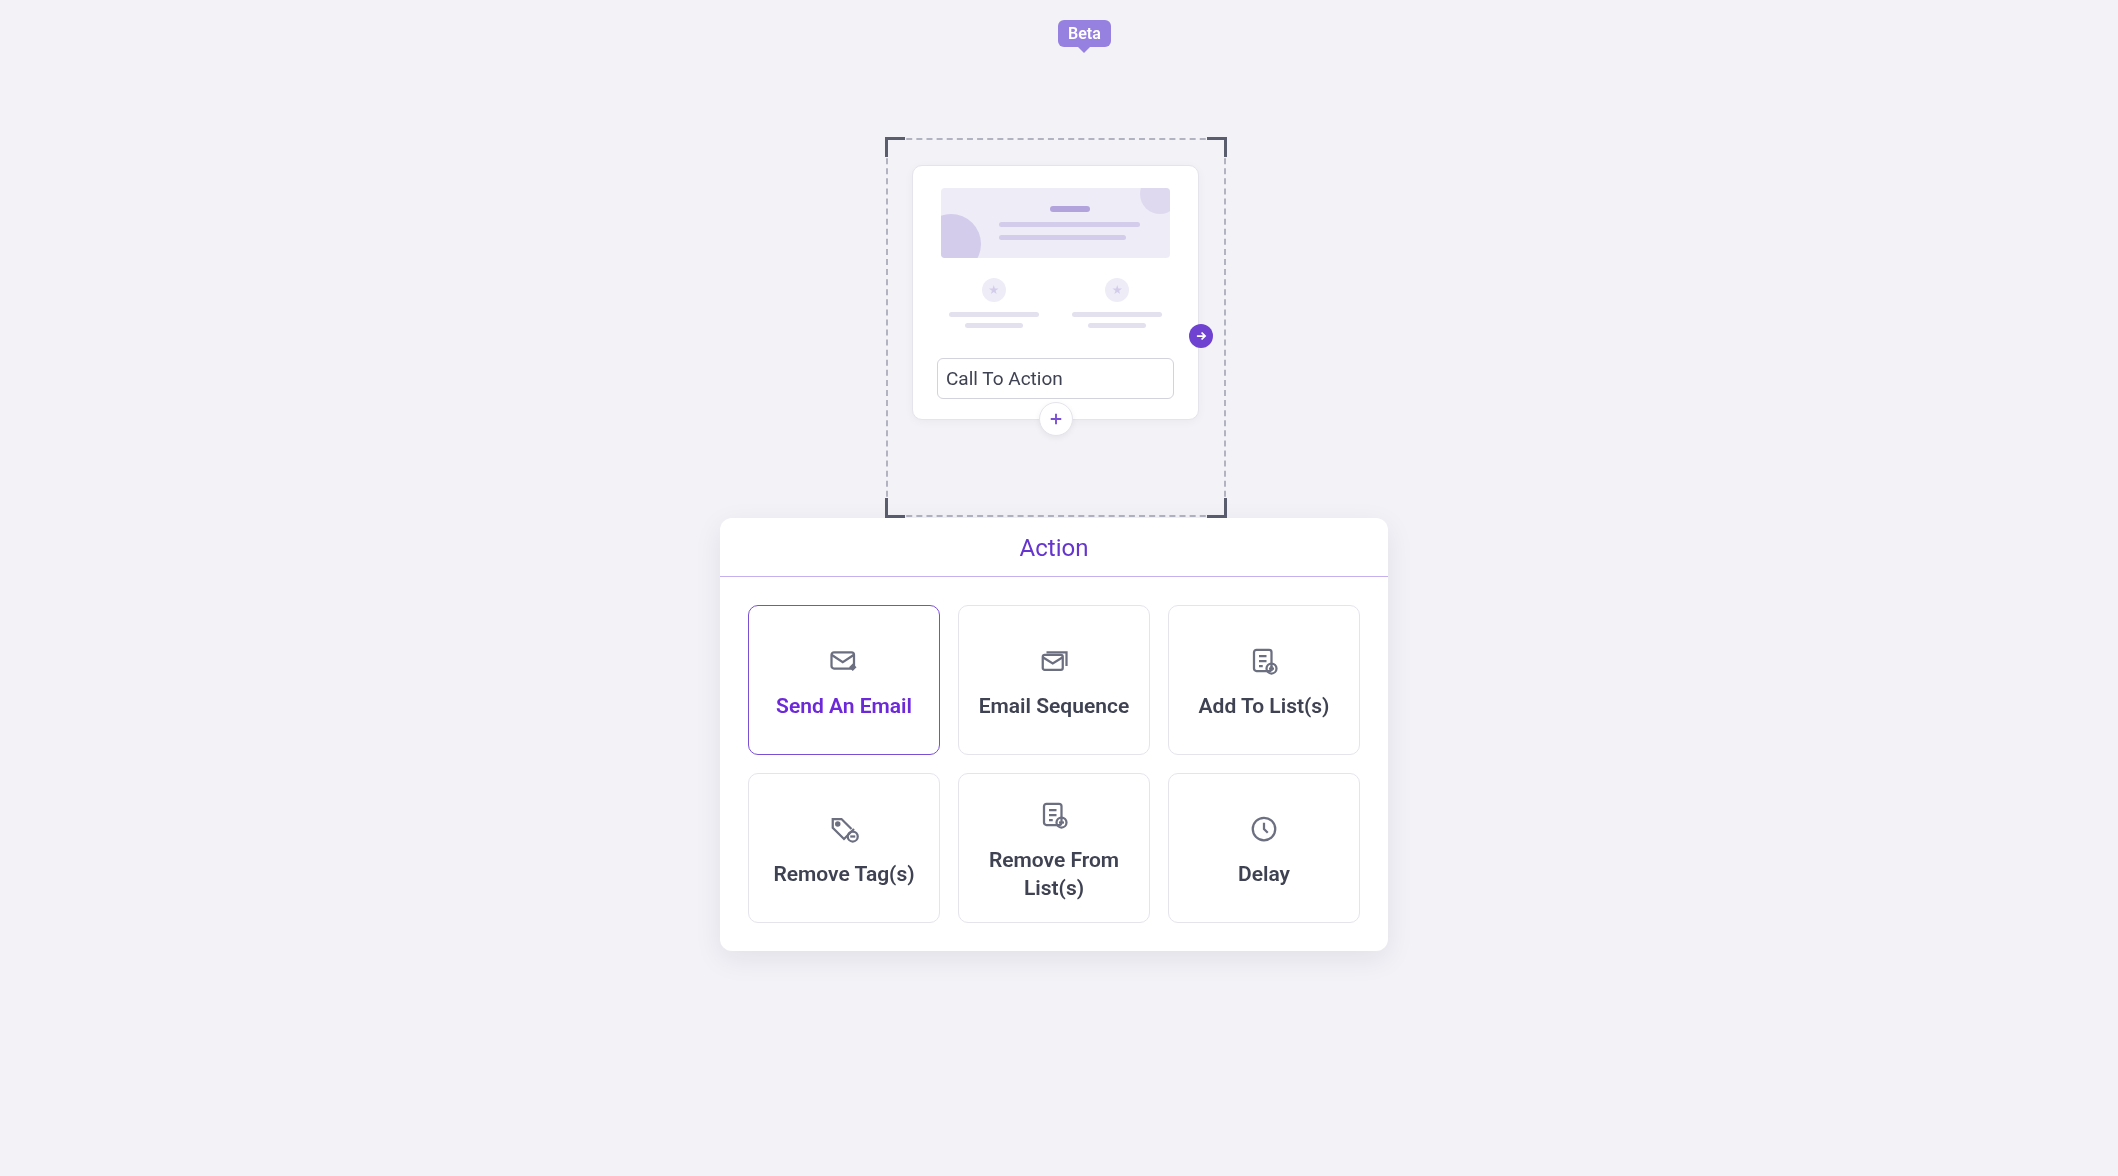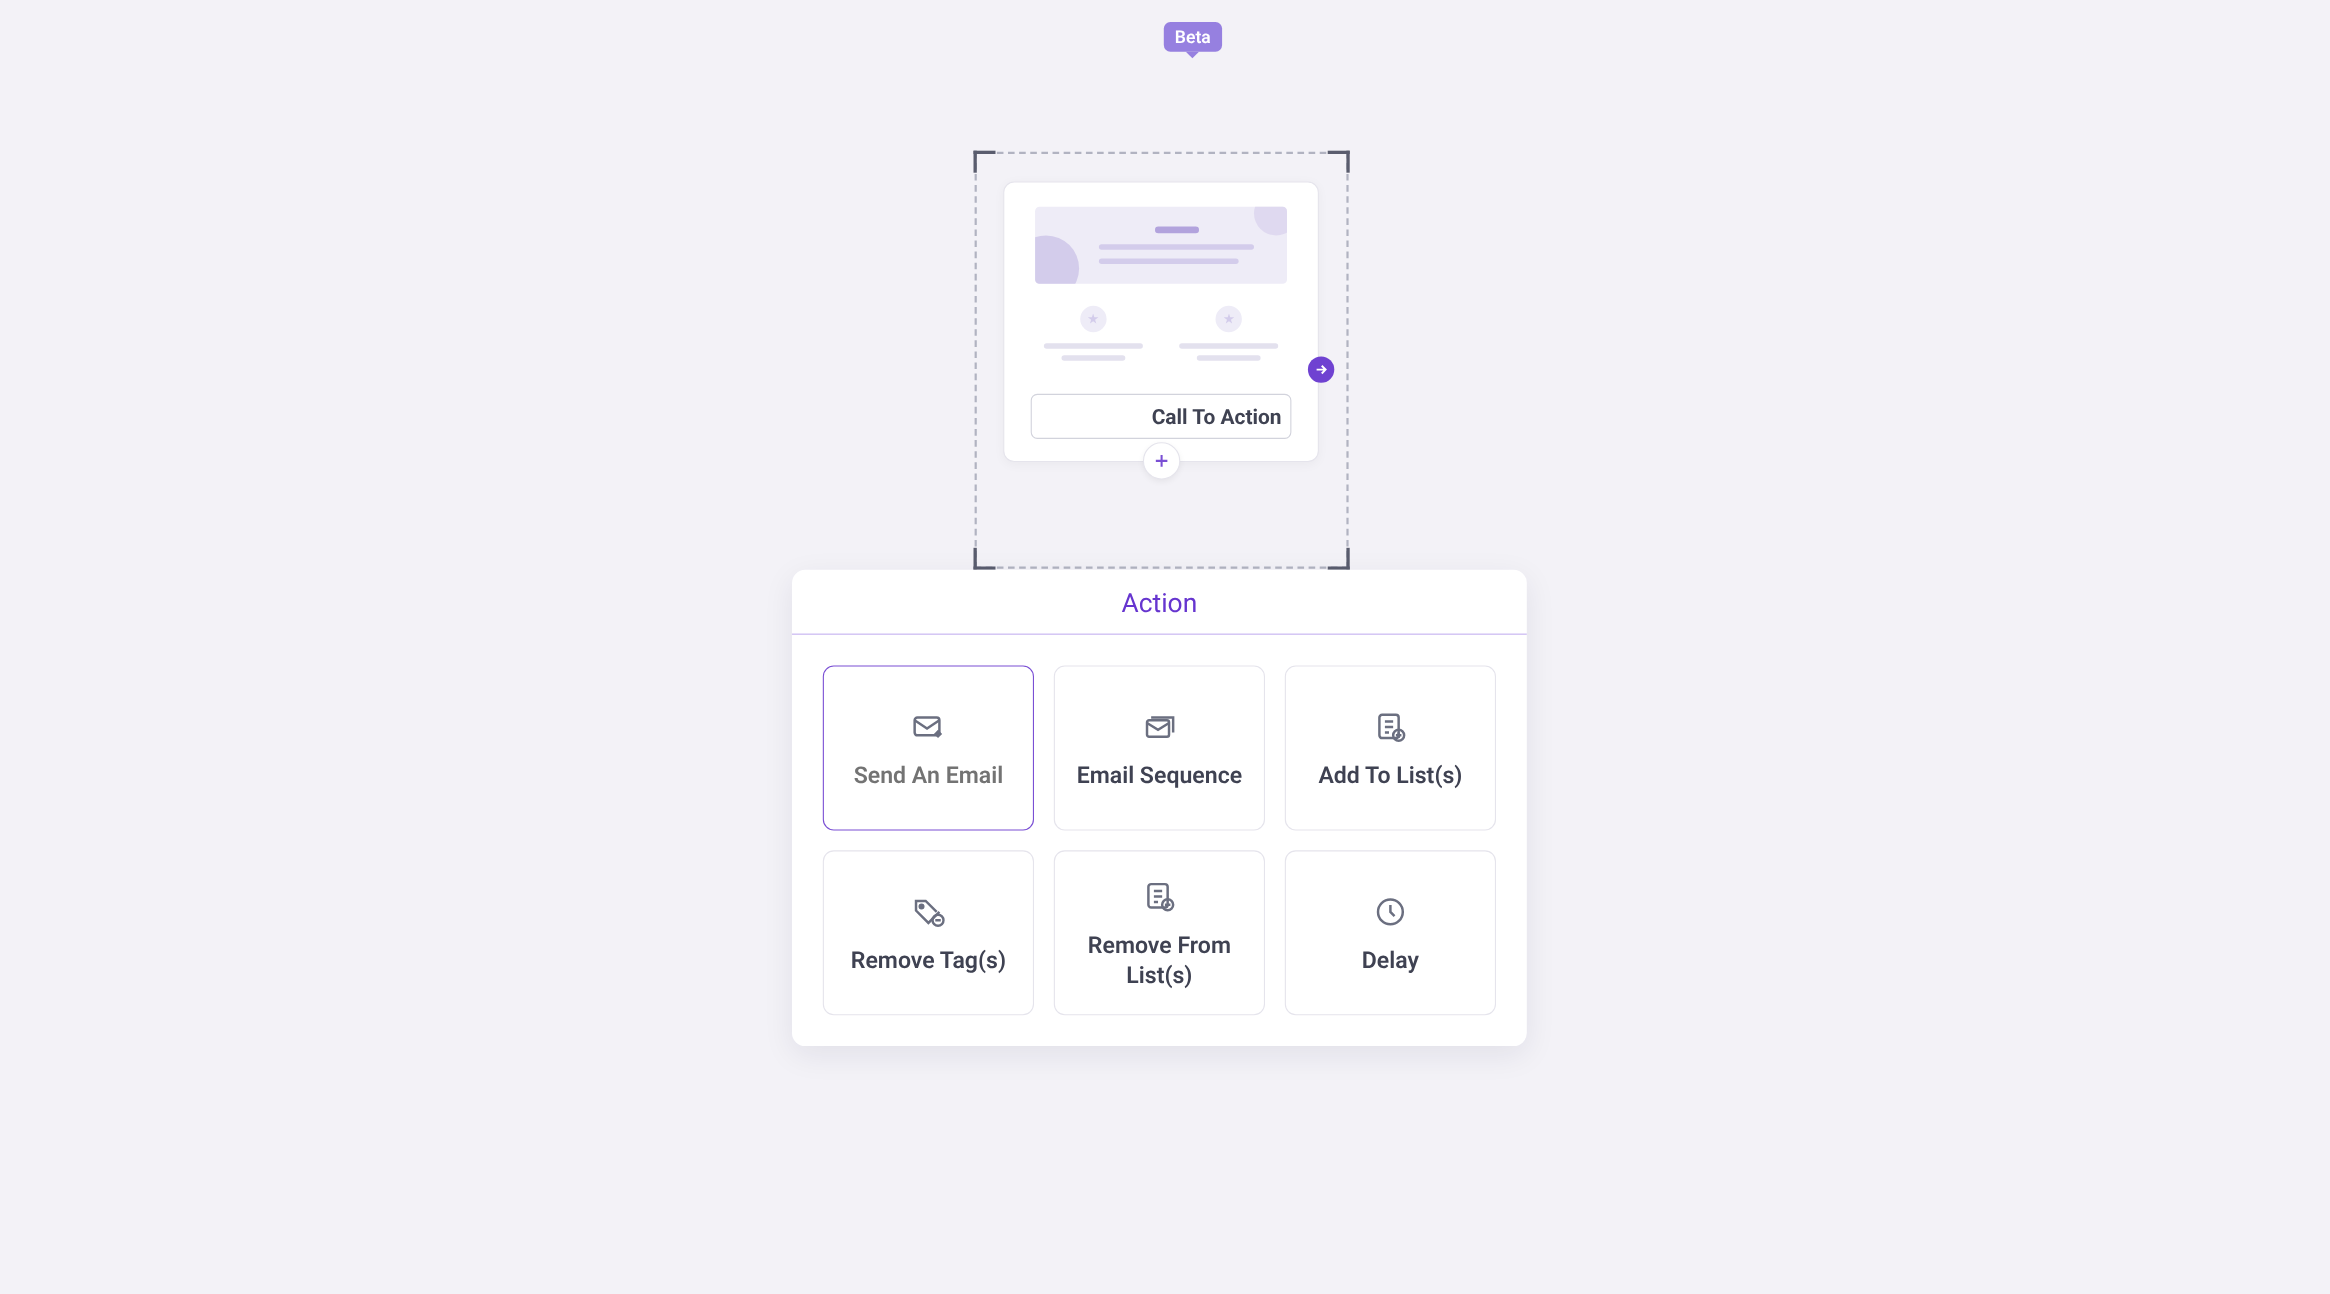--- a/index.html
+++ b/index.html
@@ -202,23 +202,23 @@
       background: #e3e1ee;
       border-radius: 3px;
     }
     .preview-line-md { width: 85%; margin-bottom: 6px;}
     .preview-line-sm { width: 55%; }
     .cta-button {
       margin: 14px 24px 20px 24px;
       border: 1.5px solid #d2d3dc;
       border-radius: 6px;
       padding: 8px;
-      text-align: right;
+      text-align: left;
       font-size: 19px;
-      font-weight: 700;
+      font-weight: 400;
       color: #3f4252;
       cursor: pointer;
     }
     .arrow-badge {
       position: absolute;
       right: -15px;
       top: 158px;
       width: 24px;
       height: 24px;
       border-radius: 50%;
@@ -304,21 +304,21 @@
       height: 30px;
     }
     .action-label {
       font-size: 21px;
       font-weight: 600;
       color: #3f4252;
       text-align: center;
       line-height: 1.35;
     }
     .action-card.selected .action-label {
-      color: #737373;
+      color: #6d28d9;
     }
   </style>
 </head>
 <body>
 
 <div class="canvas">
 
   <div class="toolbar-wrapper">
     <div class="beta-badge">Beta</div>
   </div>

